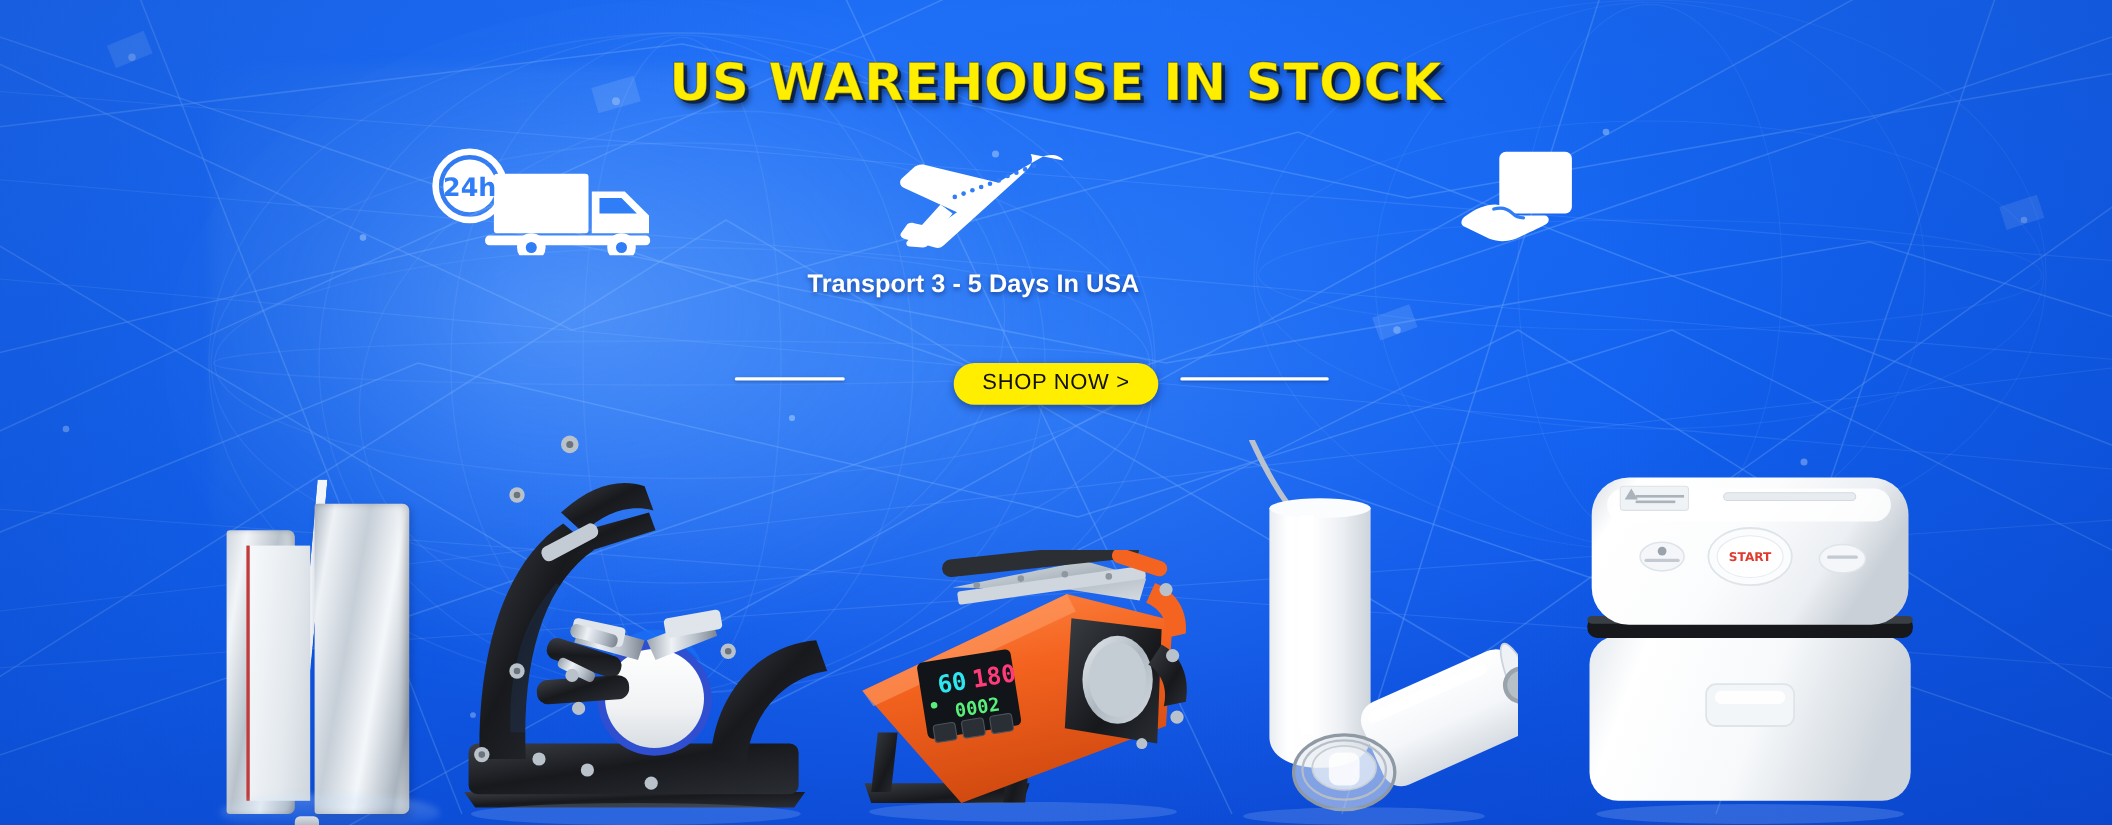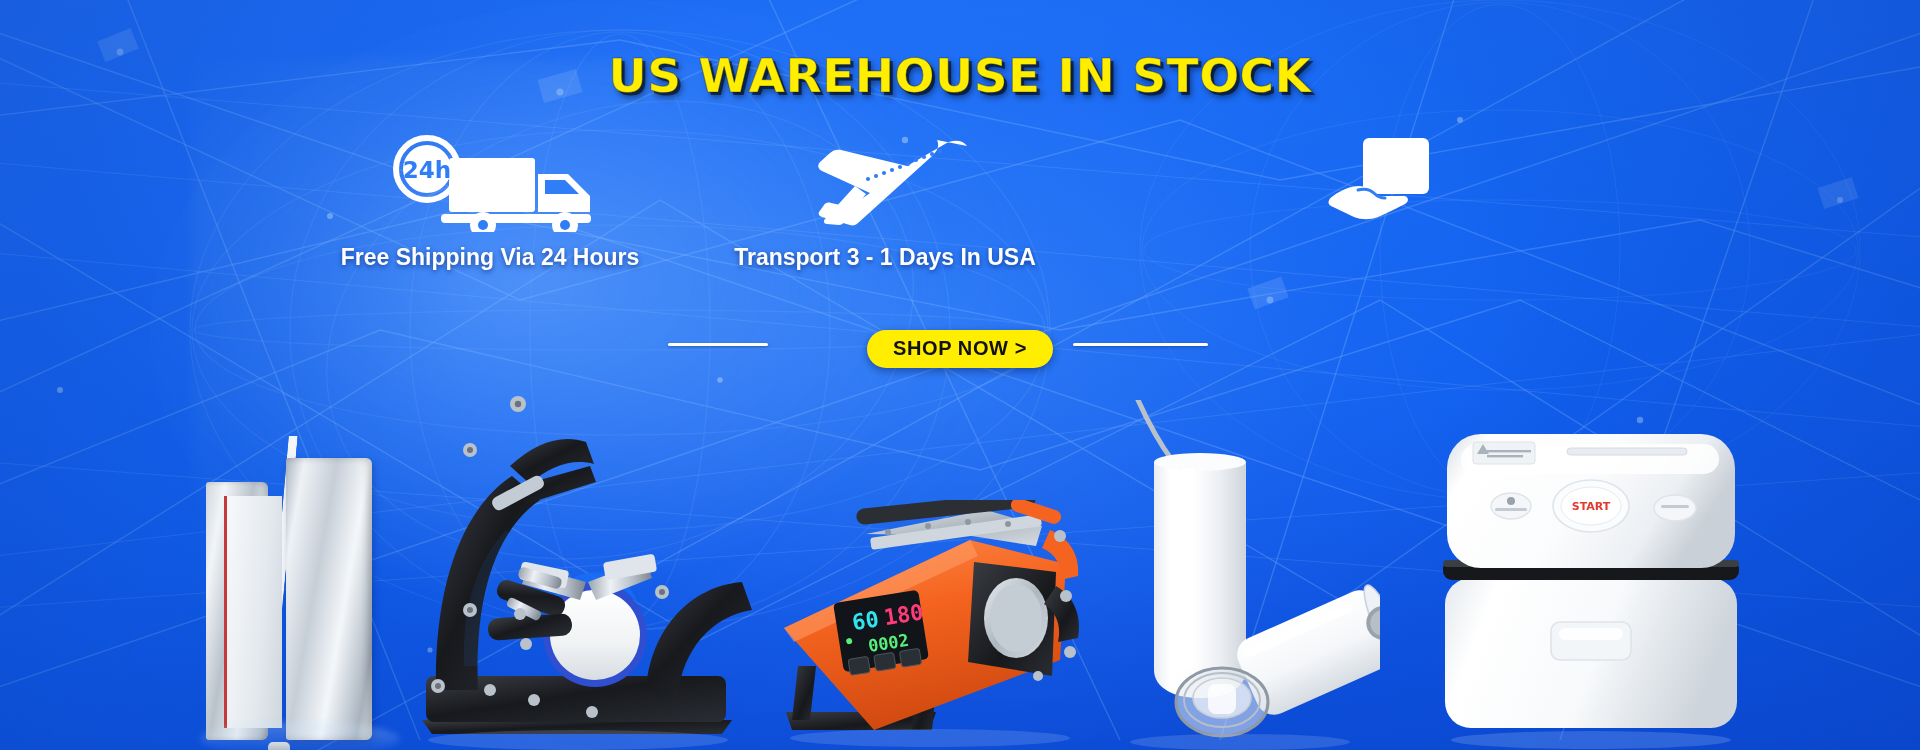--- a/index.html
+++ b/index.html
@@ -57,21 +57,21 @@
     position:absolute; height:3px; background:#ffffff; border-radius:2px;
     box-shadow:0 1px 3px rgba(0,20,80,.35); top:215px;
   }
   #conn-0 { left:668px; width:100px; }
   #conn-1 { left:1073px; width:135px; }
 
   
   .shop-btn {
     position:absolute; left:50%; transform:translateX(-50%); top:330px;
     background:#ffee00; color:#111111; border:none; border-radius:20px;
-    padding:7px 26px 8px; font-size:20px; font-weight:bold; letter-spacing:.6px;
+    padding:7px 26px 8px; font-size:20px; font-weight:normal; letter-spacing:.6px;
     font-family:"Liberation Sans", sans-serif; cursor:pointer;
     box-shadow:0 3px 8px rgba(0,20,80,.45);
   }
 
   
   .products { position:absolute; left:0; right:0; bottom:0; height:420px; }
   .product { position:absolute; bottom:0; }
 
   
   .reflect {
@@ -230,21 +230,20 @@
           <circle cx="108" cy="93" r="13" fill="#ffffff"></circle>
           <circle cx="108" cy="93" r="5" fill="#2f7df7"></circle>
           <circle cx="190" cy="93" r="13" fill="#ffffff"></circle>
           <circle cx="190" cy="93" r="5" fill="#2f7df7"></circle>
 
           <circle cx="52" cy="37" r="31" fill="none" stroke="#ffffff" stroke-width="6"></circle>
           <circle cx="52" cy="37" r="24" fill="#ffffff"></circle>
           <text x="52" y="46" text-anchor="middle" font-family="DejaVu Sans, sans-serif" font-size="23" font-weight="bold" fill="#2f7df7">24h</text>
         </svg>
       </div>
-      <div class="flabel">Free Shipping Via 24 Hours</div>
     </div>
 
     <div class="feature" id="feat-1">
       <div class="icon-wrap">
         <svg width="180" height="100" viewBox="0 0 180 100">
           <g fill="#ffffff">
             <path d="M172 14 c-4-6-14-7-22-2 L112 34 L46 18 c-4-1-8 0-11 3 l-10 9 c-3 3-2 7 2 9 l48 22 l-20 14 l-19-4 c-3-1-6 0-7 2 l-5 7 c-1 2 0 4 3 5 l28 8 c3 1 6 0 8-2 l73-66 c6-5 9-11 6-17 z"></path>
             <path d="M60 54 l-30 33 c-2 2-1 5 2 5 l12 1 c2 0 4-1 5-3 l22-28 z"></path>
           </g>
           <g fill="#2f7df7">
@@ -254,21 +253,21 @@
               <circle cx="97" cy="38" r="2.1"></circle>
             <circle cx="105" cy="35" r="2.1"></circle>
               <circle cx="113" cy="32" r="2.1"></circle>
             <circle cx="121" cy="28" r="2.1"></circle>
               <circle cx="129" cy="25" r="2.1"></circle>
             <circle cx="137" cy="22" r="2.1"></circle>
               <circle cx="145" cy="19" r="2.1"></circle>
           </g>
         </svg>
       </div>
-      <div class="flabel">Transport 3 - 1 Days In USA</div>
+      <div class="flabel">Transport 3 - 5 Days In USA</div>
     </div>
 
     <div class="feature" id="feat-2">
       <div class="icon-wrap">
         <svg width="130" height="100" viewBox="0 0 130 100">
           <rect x="38" y="6" width="66" height="56" rx="6" fill="#ffffff"></rect>
           <path d="M8 64 c8-6 18-10 26-10 c6 0 9 3 12 6 c3 3 7 4 11 4 h22 c4 0 6 5 1 8 c-6 3-18 9-27 13 c-8 3-16 3-24 0 L6 74 c-4-2-3-7 2-10 z" fill="#ffffff"></path>
           <path d="M33 58 c7-2 13 0 17 4 c3 3 6 4 10 4" fill="none" stroke="#2f7df7" stroke-width="3" stroke-linecap="round"></path>
         </svg>
       </div>

